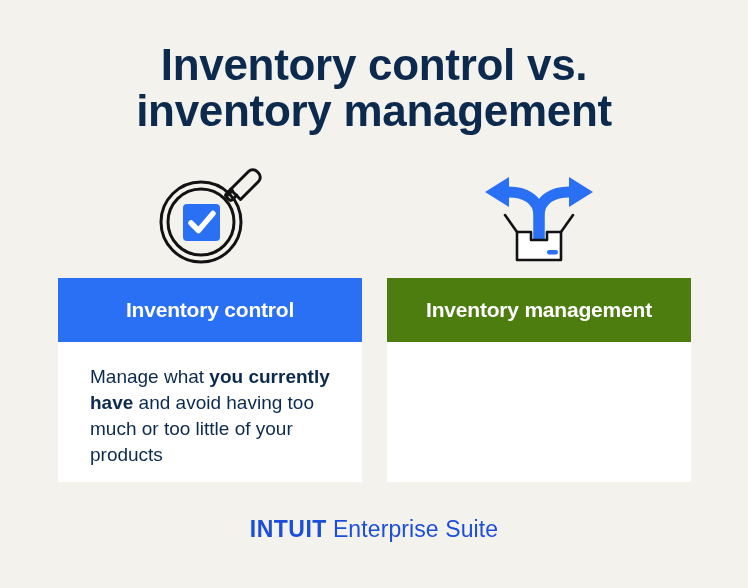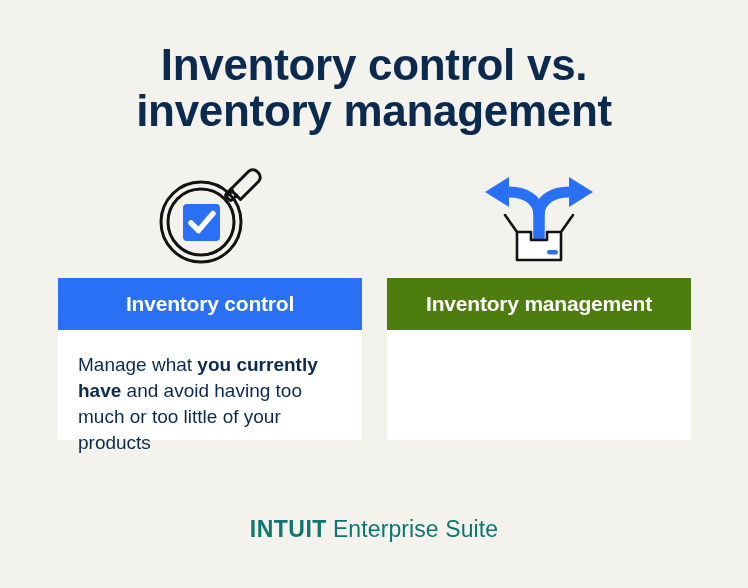--- a/index.html
+++ b/index.html
@@ -63,49 +63,49 @@
     display: flex;
   }
   .card {
     width: 304px;
     background: #ffffff;
     display: flex;
     flex-direction: column;
   }
   .card.right { margin-left: 25px; }
   .card-header {
-    height: 52px;
+    height: 64px;
     display: flex;
     align-items: center;
     justify-content: center;
     color: #ffffff;
     font-size: 21px;
     font-weight: bold;
     letter-spacing: -0.2px;
   }
   .card-header.blue  { background: #2970f5; }
   .card-header.navy  { background: #4d7c0f; }
   .card-body {
-    height: 110px;
-    padding: 22px 30px 0 20px;
+    height: 140px;
+    padding: 22px 30px 0 32px;
     box-sizing: border-box;
     color: #0c2a4d;
     font-size: 19px;
     line-height: 26px;
   }
   .card-body b { font-weight: bold; }
 
   
   .footer {
     position: absolute;
     left: 0;
     top: 515px;
     width: 748px;
     text-align: center;
-    color: #0f766e;
+    color: #1d4ed8;
     font-size: 23px;
     line-height: 28px;
     white-space: nowrap;
   }
   .footer .brand {
     font-weight: bold;
     letter-spacing: 0.5px;
     margin-right: 6px;
   }
   .footer .suite {

